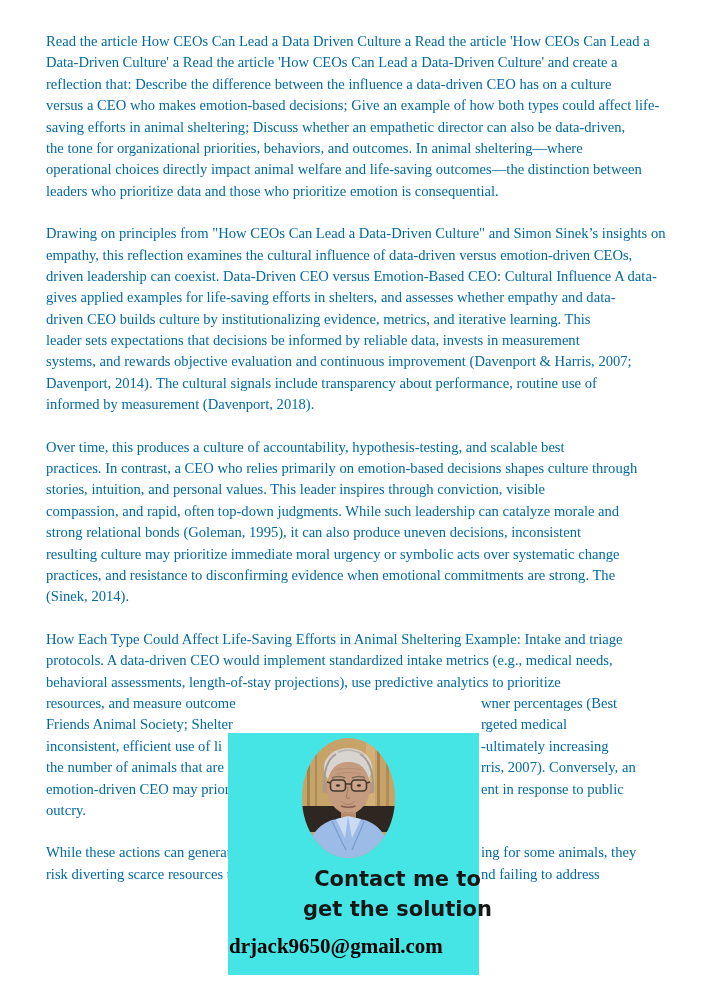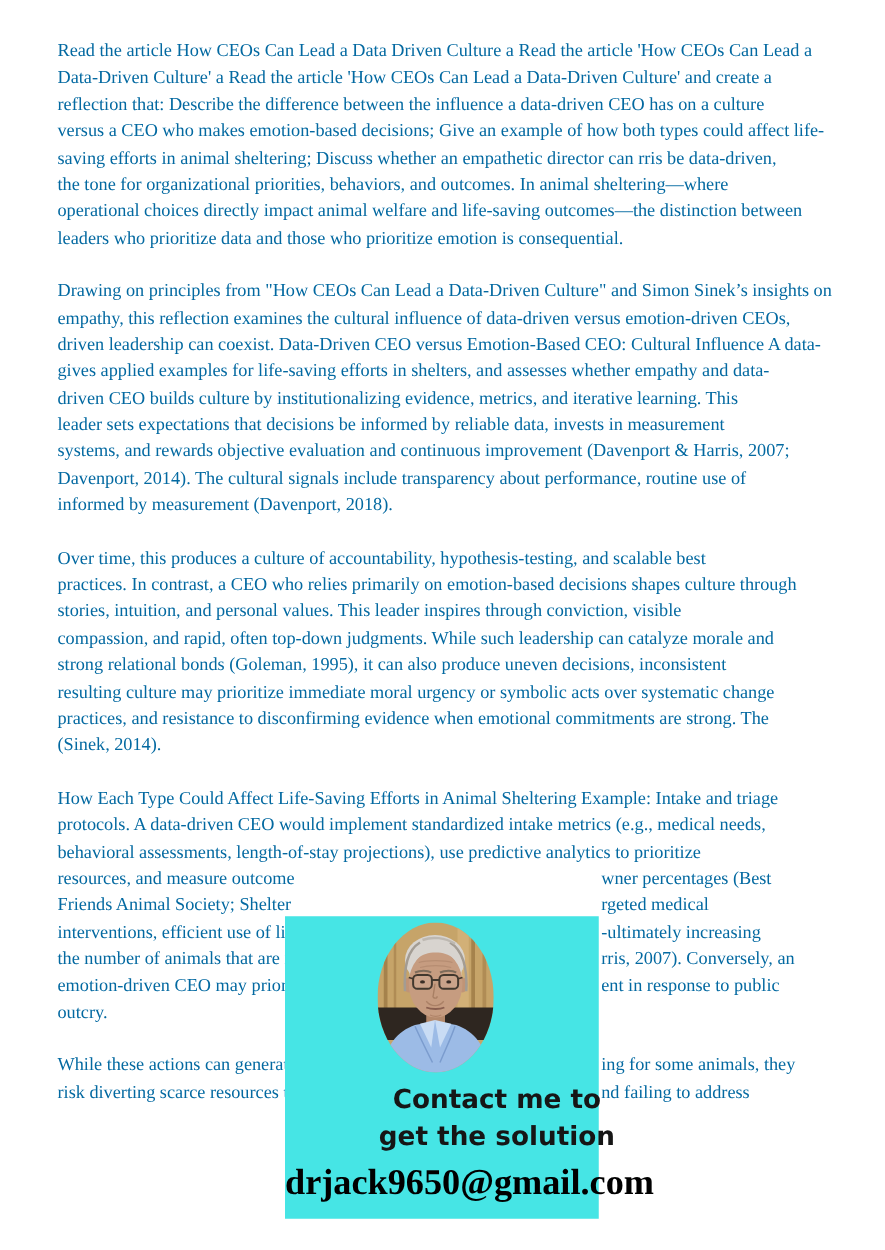--- a/index.html
+++ b/index.html
@@ -10,35 +10,35 @@
        font-size:14.6px;line-height:21.4px;}
   .para{margin:0 0 21px 0;}
   .line{position:relative;height:21.4px;white-space:nowrap;}
   .frag-right{position:absolute;left:435px;top:0;white-space:nowrap;}
   .overlay{position:absolute;left:228px;top:733px;width:251px;height:242px;}
   .photo{position:absolute;left:74px;top:5px;width:93px;height:120px;}
   .contact-heading{position:absolute;left:0;top:131px;width:251px;text-align:center;
        font-family:"DejaVu Sans", sans-serif;font-weight:700;font-size:21px;
        line-height:30px;color:#161616;padding-left:44px;}
   .contact-email{position:absolute;left:0;top:199px;width:216px;text-align:center;
-       font-family:"Liberation Serif", serif;font-weight:700;font-size:29px;
+       font-family:"Liberation Serif", serif;font-weight:700;font-size:21px;
        line-height:28px;color:#000;}
 </style>
 </head>
 <body style="background: rgb(255, 255, 255);">
 
 <div class="page">
 
   <div class="doc" style="color: #0369a1;">
       <div class="para">
         <div class="line">Read the article How CEOs Can Lead a Data Driven Culture a Read the article 'How CEOs Can Lead a</div>
         <div class="line">Data-Driven Culture' a Read the article 'How CEOs Can Lead a Data-Driven Culture' and create a</div>
         <div class="line">reflection that: Describe the difference between the influence a data-driven CEO has on a culture</div>
         <div class="line">versus a CEO who makes emotion-based decisions; Give an example of how both types could affect life-</div>
-        <div class="line">saving efforts in animal sheltering; Discuss whether an empathetic director can rris be data-driven,</div>
+        <div class="line">saving efforts in animal sheltering; Discuss whether an empathetic director can also be data-driven,</div>
         <div class="line">the tone for organizational priorities, behaviors, and outcomes. In animal sheltering—where</div>
         <div class="line">operational choices directly impact animal welfare and life-saving outcomes—the distinction between</div>
         <div class="line">leaders who prioritize data and those who prioritize emotion is consequential.</div>
       </div>
       <div class="para">
         <div class="line">Drawing on principles from "How CEOs Can Lead a Data-Driven Culture" and Simon Sinek’s insights on</div>
         <div class="line">empathy, this reflection examines the cultural influence of data-driven versus emotion-driven CEOs,</div>
         <div class="line">driven leadership can coexist. Data-Driven CEO versus Emotion-Based CEO: Cultural Influence A data-</div>
         <div class="line">gives applied examples for life-saving efforts in shelters, and assesses whether empathy and data-</div>
         <div class="line">driven CEO builds culture by institutionalizing evidence, metrics, and iterative learning. This</div>
@@ -56,21 +56,21 @@
         <div class="line">resulting culture may prioritize immediate moral urgency or symbolic acts over systematic change</div>
         <div class="line">practices, and resistance to disconfirming evidence when emotional commitments are strong. The</div>
         <div class="line">(Sinek, 2014).</div>
       </div>
       <div class="para">
         <div class="line">How Each Type Could Affect Life-Saving Efforts in Animal Sheltering Example: Intake and triage</div>
         <div class="line">protocols. A data-driven CEO would implement standardized intake metrics (e.g., medical needs,</div>
         <div class="line">behavioral assessments, length-of-stay projections), use predictive analytics to prioritize</div>
         <div class="line"><span class="frag-left">resources, and measure outcome</span><span class="frag-right">wner percentages (Best</span></div>
         <div class="line"><span class="frag-left">Friends Animal Society; Shelter</span><span class="frag-right">rgeted medical</span></div>
-        <div class="line"><span class="frag-left">interventions, efficient use of li</span><span class="frag-right">-ultimately increasing</span></div>
+        <div class="line"><span class="frag-left">inconsistent, efficient use of li</span><span class="frag-right">-ultimately increasing</span></div>
         <div class="line"><span class="frag-left">the number of animals that are r</span><span class="frag-right">rris, 2007). Conversely, an</span></div>
         <div class="line"><span class="frag-left">emotion-driven CEO may priori</span><span class="frag-right">ent in response to public</span></div>
         <div class="line">outcry.</div>
       </div>
       <div class="para">
         <div class="line"><span class="frag-left">While these actions can generat</span><span class="frag-right">ing for some animals, they</span></div>
         <div class="line"><span class="frag-left">risk diverting scarce resources t</span><span class="frag-right">nd failing to address</span></div>
       </div>
     </div>
 

